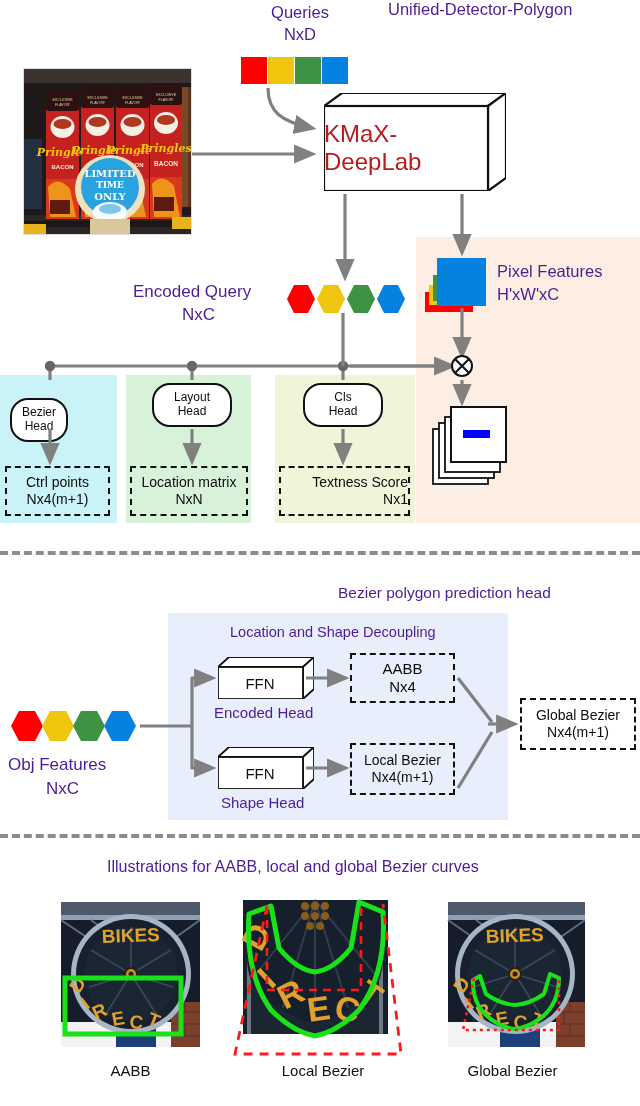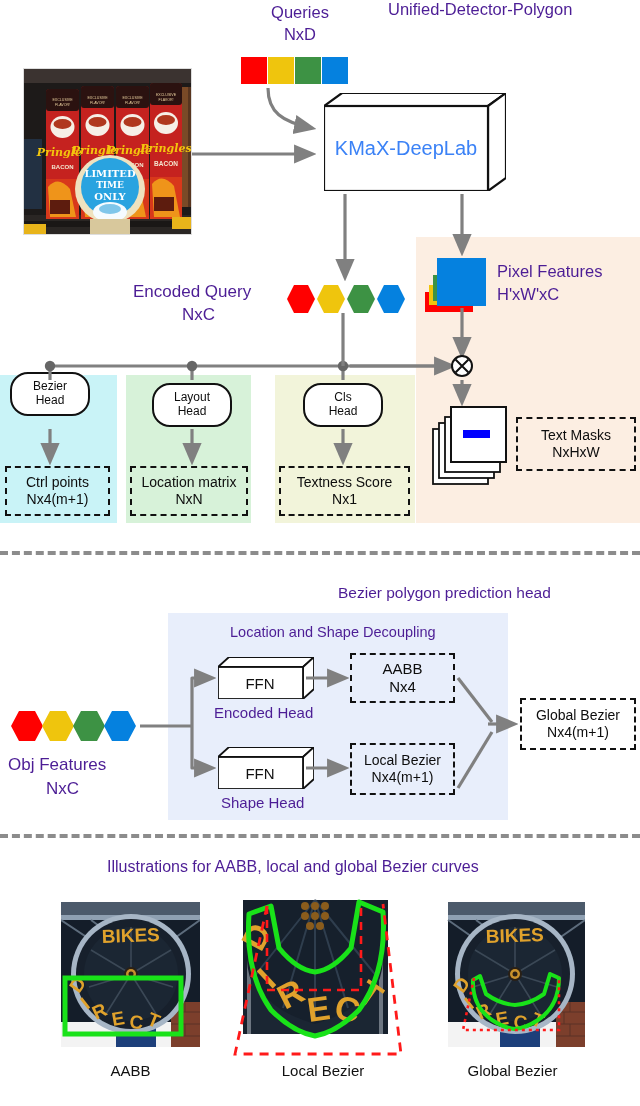--- a/index.html
+++ b/index.html
@@ -19,21 +19,21 @@
   .pf-peach{background:#fceee2;}
   .pf-blue{background:#e8eefb;}
 
   
   .photo{position:absolute;overflow:hidden;}
 
   
   .box3d{position:absolute;}
   .box3d .topf{position:absolute;left:0;top:0;width:100%;height:100%;}
   .box3d .lbl{position:absolute;left:0;top:12px;right:14px;bottom:0;
-      display:flex;align-items:center;justify-content:center;font-size:20px;color:#3b82f6;}
+      display:flex;align-items:center;justify-content:center;font-size:24px;color:#b91c1c;}
 
   
   .head{position:absolute;background:#fff;border:2.2px solid #111;border-radius:18px;
         display:flex;flex-direction:column;align-items:center;justify-content:center;
         font-size:12px;line-height:1.15;box-sizing:border-box;}
 
   
   .dbox{position:absolute;background:transparent;border:2.2px dashed #111;
         display:flex;flex-direction:column;align-items:center;justify-content:center;
         font-size:14px;line-height:1.2;box-sizing:border-box;text-align:center;}
@@ -174,58 +174,54 @@
   <div class="hex" style="left:377px;top:285px;width:28px;height:28px;background:#0581DF;"></div>
 
   <div class="fmap" style="left:425px;top:292px;width:48px;height:20px;background:#FF0000;"></div>
   <div class="fmap" style="left:429px;top:285px;width:48px;height:20px;background:#EFC50D;"></div>
   <div class="fmap" style="left:433px;top:275px;width:48px;height:26px;background:#3D9244;"></div>
   <div class="fmap" style="left:437px;top:258px;width:49px;height:48px;background:#0581DF;"></div>
 
   <div class="txt" style="left:497px;top:262px;font-size:16.5px;">Pixel Features</div>
   <div class="txt" style="left:497px;top:285px;font-size:16.5px;">H'xW'xC</div>
 
-  <div class="head" style="left:10px;top:372px;width:80px;height:44px;text-align:center;">
+  <div class="head" style="left:10px;top:398px;width:58px;height:44px;text-align:center;">
     <span>Bezier</span>
     <span>Head</span>
   </div>
   <div class="head" style="left:152px;top:383px;width:80px;height:44px;">
     <span>Layout</span>
     <span>Head</span>
   </div>
   <div class="head" style="left:303px;top:383px;width:80px;height:44px;">
     <span>Cls</span>
     <span>Head</span>
   </div>
 
   <div class="dbox" style="left:5px;top:466px;width:105px;height:50px;">
     <span>Ctrl points</span>
     <span>Nx4(m+1)</span>
   </div>
   <div class="dbox" style="left:130px;top:466px;width:118px;height:50px;">
     <span>Location matrix</span>
     <span>NxN</span>
   </div>
-  <div class="dbox" style="left:279px;top:466px;width:131px;height:50px;">
+  <div class="dbox" style="left:279px;top:466px;width:131px;height:50px;align-items:flex-end;">
     <span>Textness Score</span>
     <span>Nx1</span>
   </div>
 
   <div class="abs" style="left:432px;top:405px;width:80px;height:92px;">
     <svg width="80" height="92" viewBox="0 0 80 92">
       <rect x="1" y="24" width="55" height="55" fill="#fff" stroke="#111" stroke-width="1.8"></rect>
       <rect x="7" y="18" width="55" height="55" fill="#fff" stroke="#111" stroke-width="1.8"></rect>
       <rect x="13" y="12" width="55" height="55" fill="#fff" stroke="#111" stroke-width="1.8"></rect>
       <rect x="19" y="2" width="55" height="55" fill="#fff" stroke="#111" stroke-width="2"></rect>
       <rect x="31" y="25" width="27" height="8" fill="#0000FF"></rect>
     </svg>
-  </div>
-  <div class="dbox" style="left:516px;top:417px;width:120px;height:54px;">
-    <span>Text Masks</span>
-    <span>NxHxW</span>
   </div>
 
   <svg class="ov" width="640" height="548">
     <defs>
       <marker id="ah" markerWidth="7" markerHeight="7" refX="5.6" refY="3" orient="auto">
         <path d="M0,0 L7,3 L0,6 z" fill="#808080"></path>
       </marker>
     </defs>
     <g stroke="#808080" stroke-width="3.2" fill="none" marker-end="url(#ah)">
 

